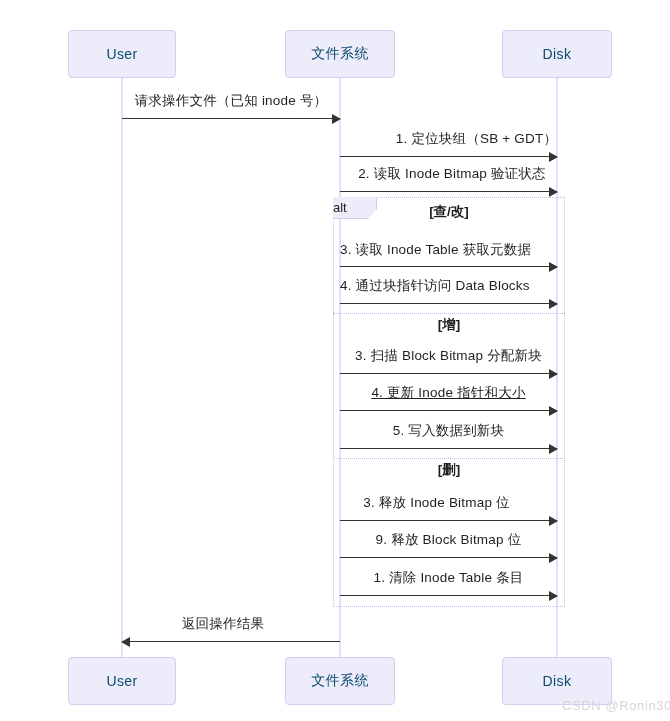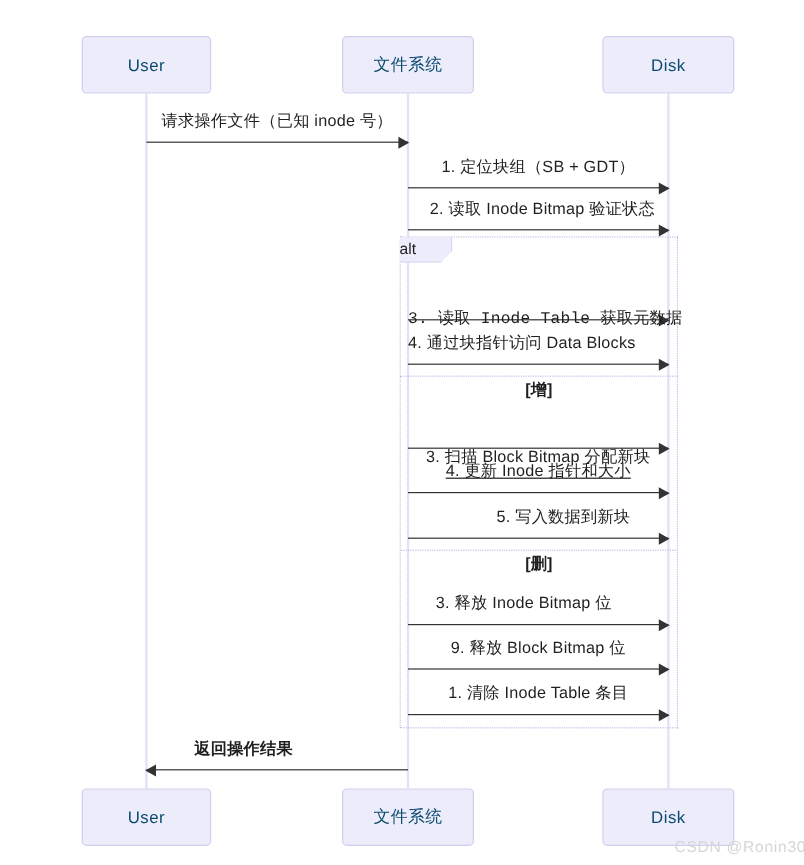--- a/index.html
+++ b/index.html
@@ -119,20 +119,21 @@
 <body>
 
 <div id="diagram">
     <div class="lifeline" style="left: 121px; top: 78px; height: 579px;"></div>
     <div class="lifeline" style="left: 339px; top: 78px; height: 579px;"></div>
     <div class="lifeline" style="left: 556px; top: 78px; height: 579px;"></div>
     <div class="alt-box" style="left: 333px; top: 197px; width: 232px; height: 410px;"></div>
     <div class="alt-tag" style="left: 333px; top: 197px; width: 44px; height: 22px;">
       <span>alt</span>
     </div>
+    <div class="alt-cond" style="left: 333px; top: 203px; width: 232px;">[查/改]</div>
     <div class="alt-divider" style="left: 333px; top: 313px; width: 232px;"></div>
     <div class="alt-cond" style="left: 333px; top: 316px; width: 232px;">[增]</div>
     <div class="alt-divider" style="left: 333px; top: 458px; width: 232px;"></div>
     <div class="alt-cond" style="left: 333px; top: 461px; width: 232px;">[删]</div>
     <div class="participant-box" style="left: 68px; top: 30px; width: 108px; height: 48px;">
       <span>User</span>
     </div>
     <div class="participant-box" style="left: 68px; top: 657px; width: 108px; height: 48px;">
       <span>User</span>
     </div>
@@ -148,55 +149,55 @@
     <div class="participant-box" style="left: 502px; top: 657px; width: 110px; height: 48px;">
       <span>Disk</span>
     </div>
     <div class="msg right" style="left: 122px; top: 118px; width: 218px;">
       <span class="arrow-head"></span>
     </div>
     <div class="msg-label" style="left: 122px; top: 92px; width: 218px;">请求操作文件（已知 inode 号）</div>
     <div class="msg right" style="left: 340px; top: 156px; width: 217px;">
       <span class="arrow-head"></span>
     </div>
-    <div class="msg-label" style="left: 340px; top: 130px; width: 217px;">1. 定位块组（SB + GDT）</div>
+    <div class="msg-label" style="left: 340px; top: 130px; width: 217px; padding-left: 28px;">1. 定位块组（SB + GDT）</div>
     <div class="msg right" style="left: 340px; top: 191px; width: 217px;">
       <span class="arrow-head"></span>
     </div>
     <div class="msg-label" style="left: 340px; top: 165px; width: 224px;">2. 读取 Inode Bitmap 验证状态</div>
     <div class="msg right" style="left: 340px; top: 266px; width: 217px;">
       <span class="arrow-head"></span>
     </div>
-    <div class="msg-label" style="left: 340px; top: 256px; width: 173px; font-family: Liberation Mono, monospace;">3. 读取 Inode Table 获取元数据</div>
+    <div class="msg-label" style="left: 340px; top: 241px; width: 173px;">3. 读取 Inode Table 获取元数据</div>
     <div class="msg right" style="left: 340px; top: 303px; width: 217px;">
       <span class="arrow-head"></span>
     </div>
     <div class="msg-label" style="left: 340px; top: 277px; width: 175px;">4. 通过块指针访问 Data Blocks</div>
     <div class="msg right" style="left: 340px; top: 373px; width: 217px;">
       <span class="arrow-head"></span>
     </div>
-    <div class="msg-label" style="left: 340px; top: 347px; width: 217px; margin-top: 25px;">3. 扫描 Block Bitmap 分配新块</div>
+    <div class="msg-label" style="left: 340px; top: 347px; width: 217px;">3. 扫描 Block Bitmap 分配新块</div>
     <div class="msg right" style="left: 340px; top: 410px; width: 217px;">
       <span class="arrow-head"></span>
     </div>
     <div class="msg-label" style="left: 340px; top: 384px; width: 217px; text-decoration: underline;">4. 更新 Inode 指针和大小</div>
     <div class="msg right" style="left: 340px; top: 448px; width: 217px;">
       <span class="arrow-head"></span>
     </div>
-    <div class="msg-label" style="left: 340px; top: 422px; width: 217px; margin-left: 21px;">5. 写入数据到新块</div>
+    <div class="msg-label" style="left: 340px; top: 422px; width: 217px;">5. 写入数据到新块</div>
     <div class="msg right" style="left: 340px; top: 520px; width: 217px;">
       <span class="arrow-head"></span>
     </div>
     <div class="msg-label" style="left: 328px; top: 494px; width: 217px;">3. 释放 Inode Bitmap 位</div>
     <div class="msg right" style="left: 340px; top: 557px; width: 217px;">
       <span class="arrow-head"></span>
     </div>
     <div class="msg-label" style="left: 340px; top: 531px; width: 217px;">9. 释放 Block Bitmap 位</div>
     <div class="msg right" style="left: 340px; top: 595px; width: 217px;">
       <span class="arrow-head"></span>
     </div>
     <div class="msg-label" style="left: 340px; top: 569px; width: 217px;">1. 清除 Inode Table 条目</div>
     <div class="msg left" style="left: 122px; top: 641px; width: 218px;">
       <span class="arrow-head"></span>
     </div>
-    <div class="msg-label" style="left: 110px; top: 615px; width: 186px; font-weight: bold;">返回操作结果</div>
+    <div class="msg-label" style="left: 130px; top: 615px; width: 186px;">返回操作结果</div>
     <div class="watermark" style="left: 562px; top: 698px;">CSDN @Ronin305</div>
   </div>
 
 </body></html>

